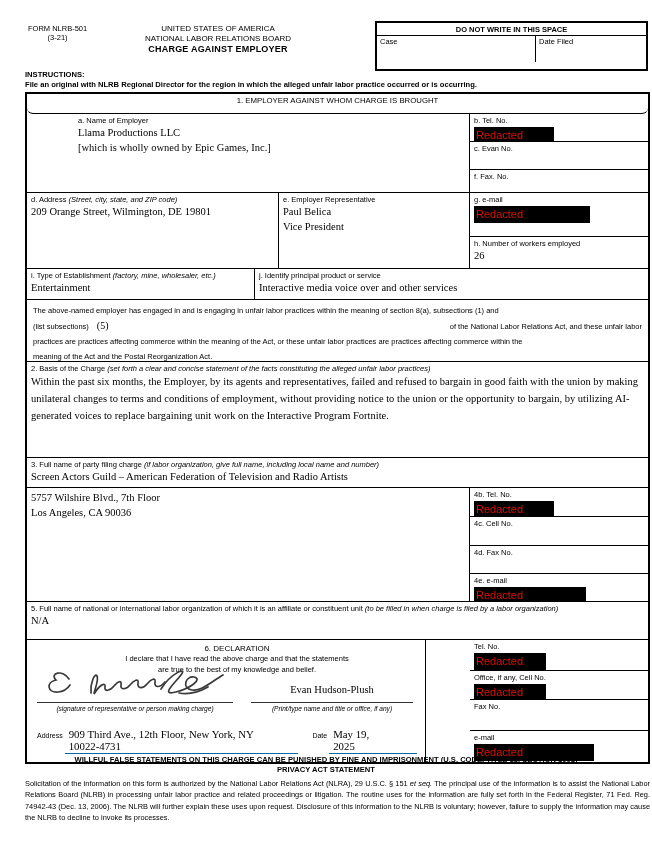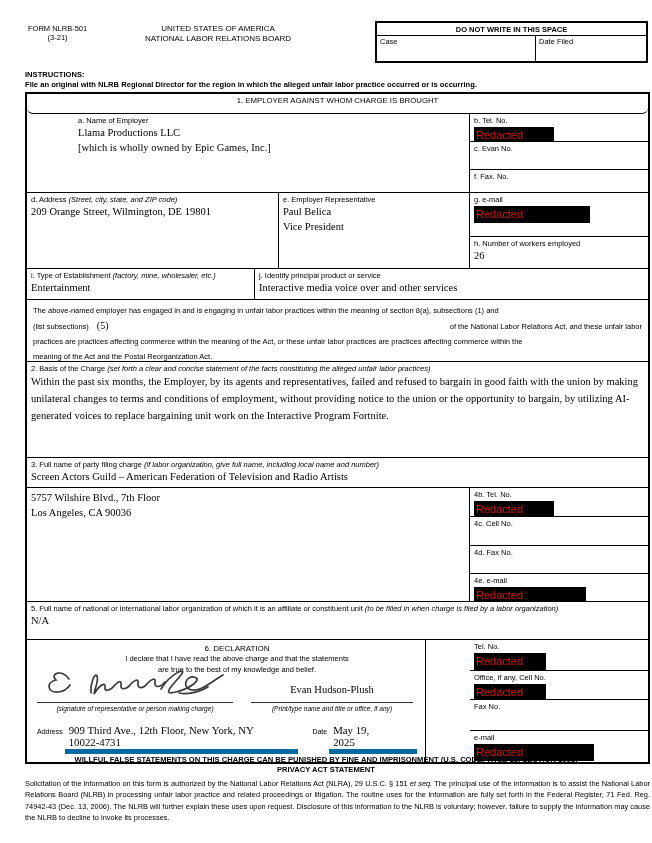--- a/index.html
+++ b/index.html
@@ -5,21 +5,21 @@
   * { margin:0; padding:0; box-sizing:border-box; }
   html,body { background:#888; }
   .page {
     position:relative; width:652px; height:843px; background:#fff;
     font-family:"Liberation Sans", sans-serif; color:#000; overflow:hidden;
   }
   
   .form-id { position:absolute; left:28px; top:24px; font-size:7.5px; text-align:center; line-height:9px; }
   .agency-header { position:absolute; left:90px; top:24px; width:256px; text-align:center; font-size:8px; line-height:10px; }
   .agency-header .form-title { font-size:9px; font-weight:bold; letter-spacing:.2px; }
-  .dnw-box { position:absolute; left:375px; top:21px; width:273px; height:42px; border:2px solid #000; font-size:7.5px; }
+  .dnw-box { position:absolute; left:375px; top:21px; width:273px; height:50px; border:2px solid #000; font-size:7.5px; }
   .dnw-title { border-bottom:1px solid #000; text-align:center; font-weight:bold; padding:2px 0 1px; }
   .dnw-body { display:flex; height:26px; }
   .dnw-case { flex:1; border-right:1px solid #000; padding:1px 3px; }
   .dnw-date { width:110px; padding:1px 3px; }
   .instructions { position:absolute; left:25px; top:70px; width:625px; font-size:7.6px; font-weight:bold; line-height:10px; }
   
   .ftable { position:absolute; left:25px; top:92px; width:625px; border:2px solid #000; background:#fff; }
   .row { display:flex; border-bottom:1px solid #000; overflow:hidden; }
   .row:last-child { border-bottom:none;gap:44px; }
   .cell { padding:2px 4px; overflow:hidden; }
@@ -49,39 +49,40 @@
   .sig-line { left:10px; top:62px; width:196px; }
   .print-line { left:224px; top:62px; width:162px; }
   .sig-caption, .print-caption { position:absolute; top:65px; font-size:6.6px; font-style:italic; text-align:center; }
   .sig-caption { left:0; width:216px; }
   .print-caption { left:214px; width:182px; }
   .print-name { position:absolute; left:224px; top:44px; width:162px; text-align:center;
                 font-family:"Liberation Serif", serif; font-size:10.5px; }
   .sig-svg { position:absolute; left:14px; top:26px; }
   .decl-bottom { position:absolute; left:10px; right:8px; bottom:8px; display:flex; align-items:baseline; }
   .decl-bottom .small-lbl { font-size:7px; }
-  .decl-bottom .u-val { font-family:"Liberation Serif", serif; font-size:10.8px; border-bottom:5px solid #0369a1;
+  .decl-bottom .u-val { font-family:"Liberation Serif", serif; font-size:10.8px; border-bottom:1px solid #0369a1;
                         padding:0 16px 1px 4px; margin-left:2px; }
   .decl-bottom .date-group { margin-left:14px; }
   
   .willful { position:absolute; left:14px; top:755px; width:624px; text-align:center; font-size:7.6px; font-weight:bold; line-height:10px; }
   .privacy { position:absolute; left:25px; top:778px; width:625px; font-size:7.4px; line-height:11.3px; text-align:justify; }
 </style>
 </head>
 <body>
 
 <div class="page">
 
   <div class="form-id">
     <div>FORM NLRB-501</div>
     <div>(3-21)</div>
   </div>
   <div class="agency-header">
     <div>UNITED STATES OF AMERICA</div>
     <div>NATIONAL LABOR RELATIONS BOARD</div>
+    <div class="form-title">CHARGE AGAINST EMPLOYER</div>
   </div>
   <div class="dnw-box">
     <div class="dnw-title">DO NOT WRITE IN THIS SPACE</div>
     <div class="dnw-body">
       <div class="dnw-case">Case</div>
       <div class="dnw-date">Date Filed</div>
     </div>
   </div>
   <div class="instructions">
     <div>INSTRUCTIONS:</div>

